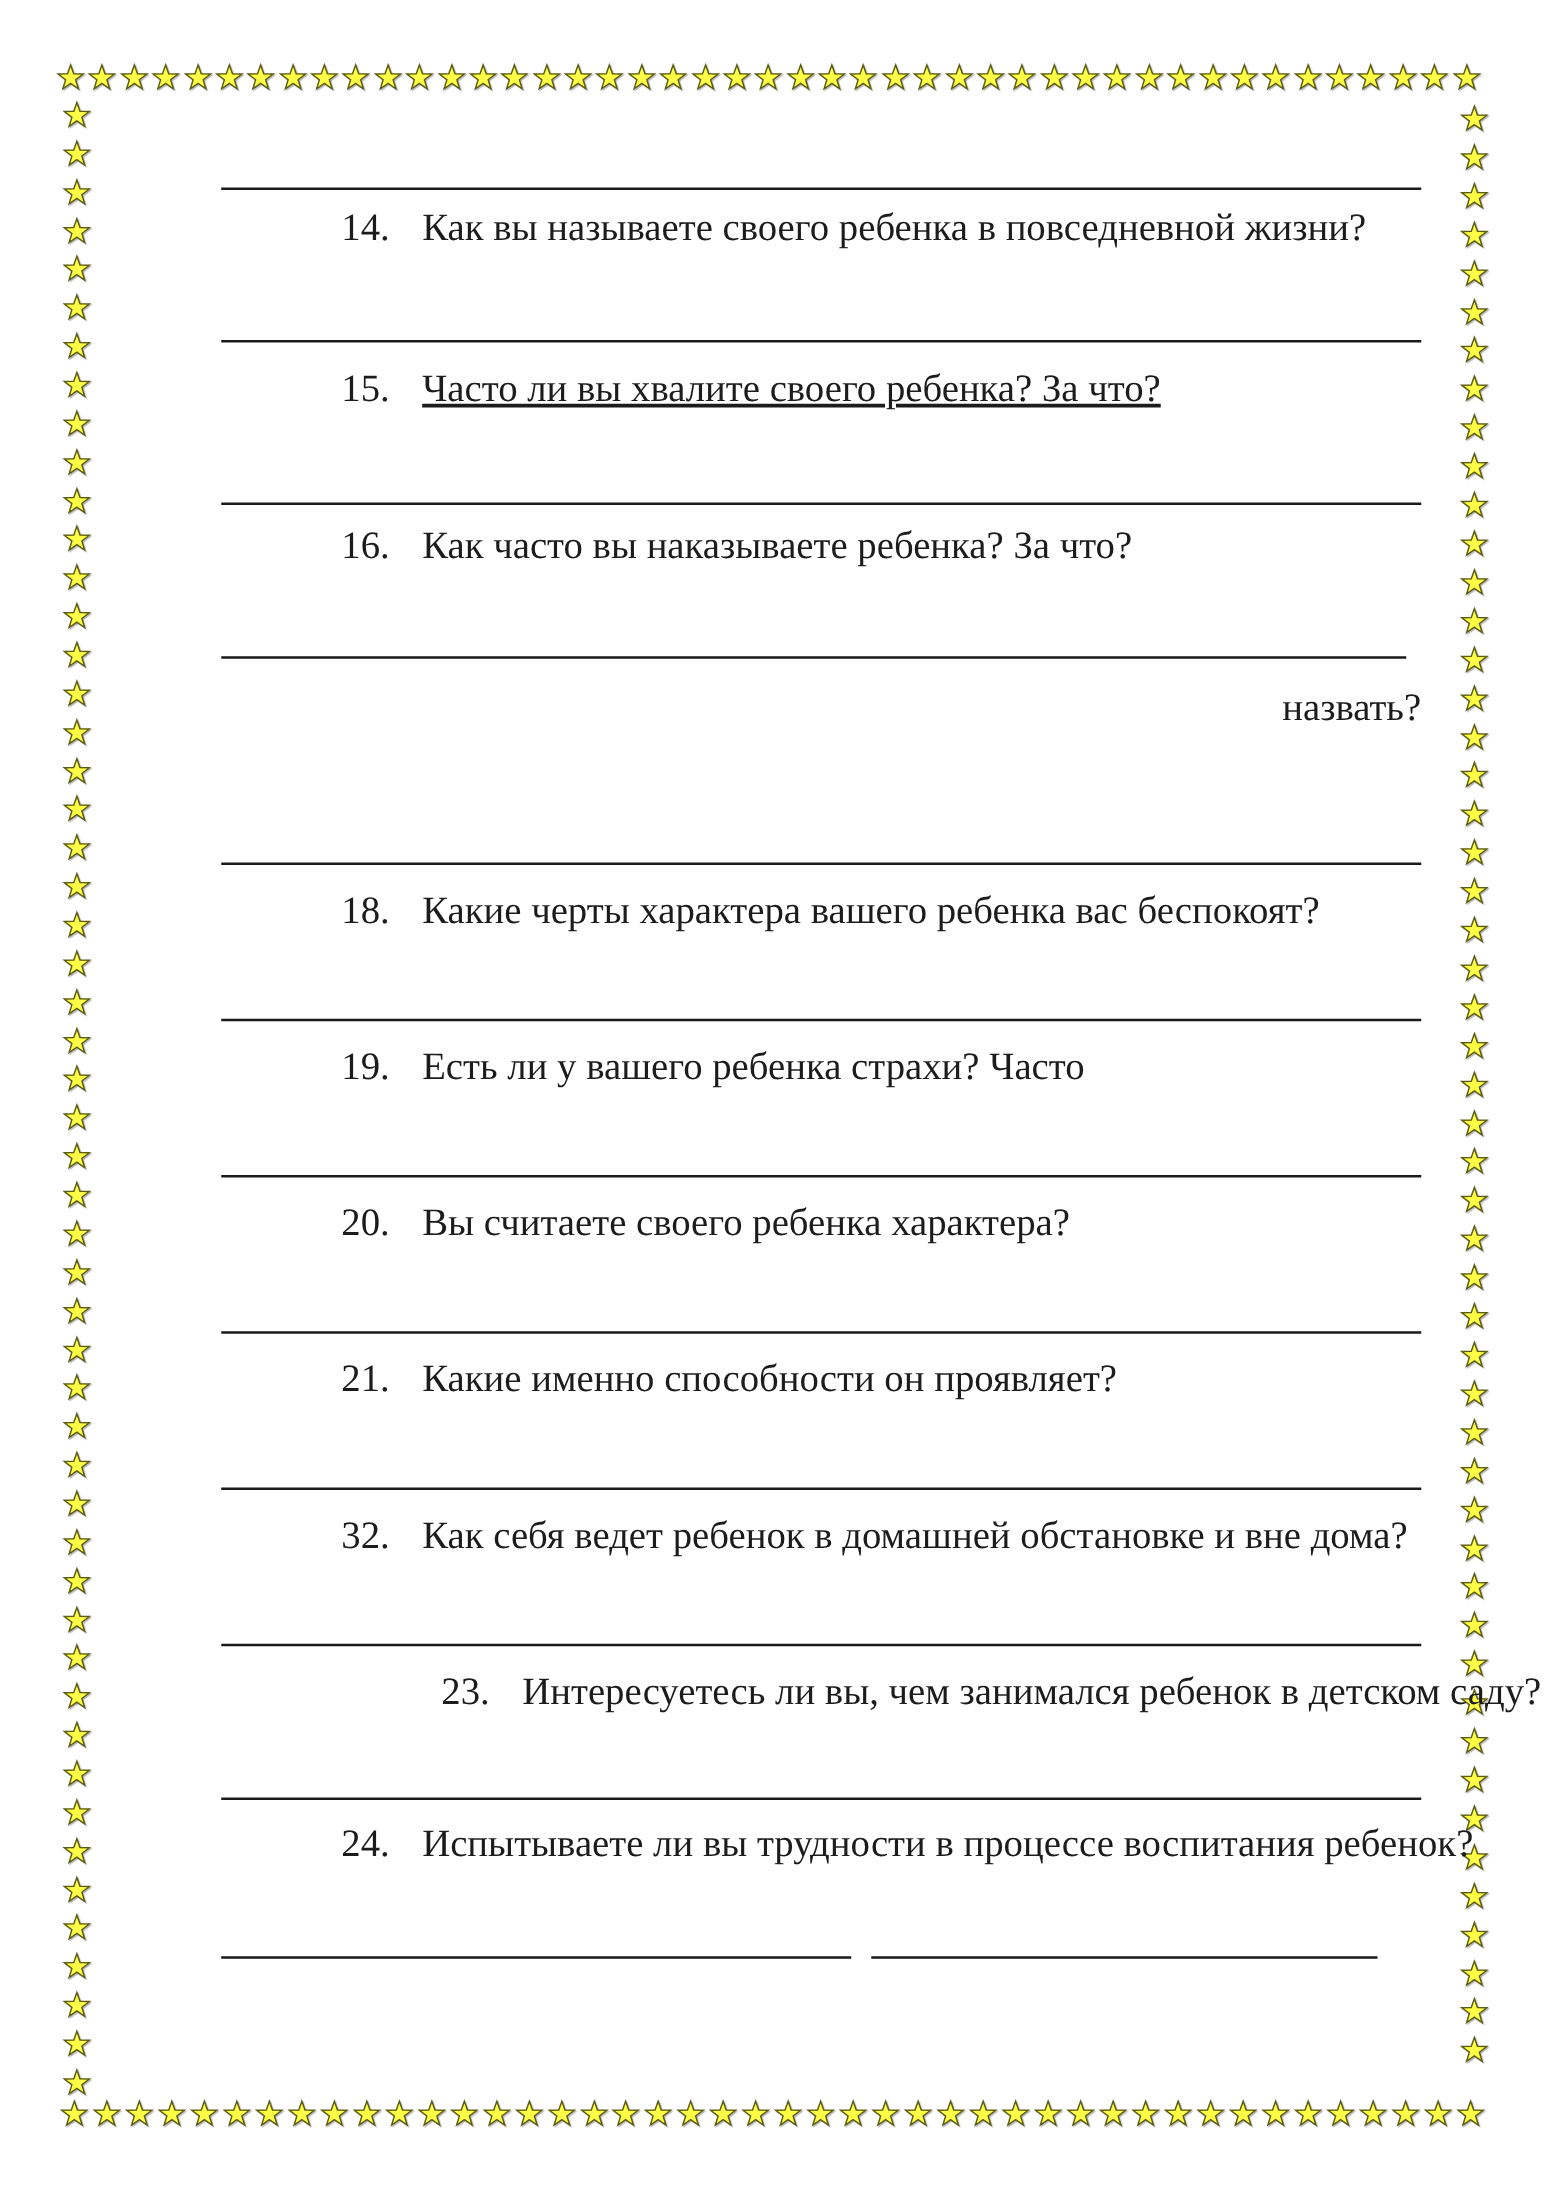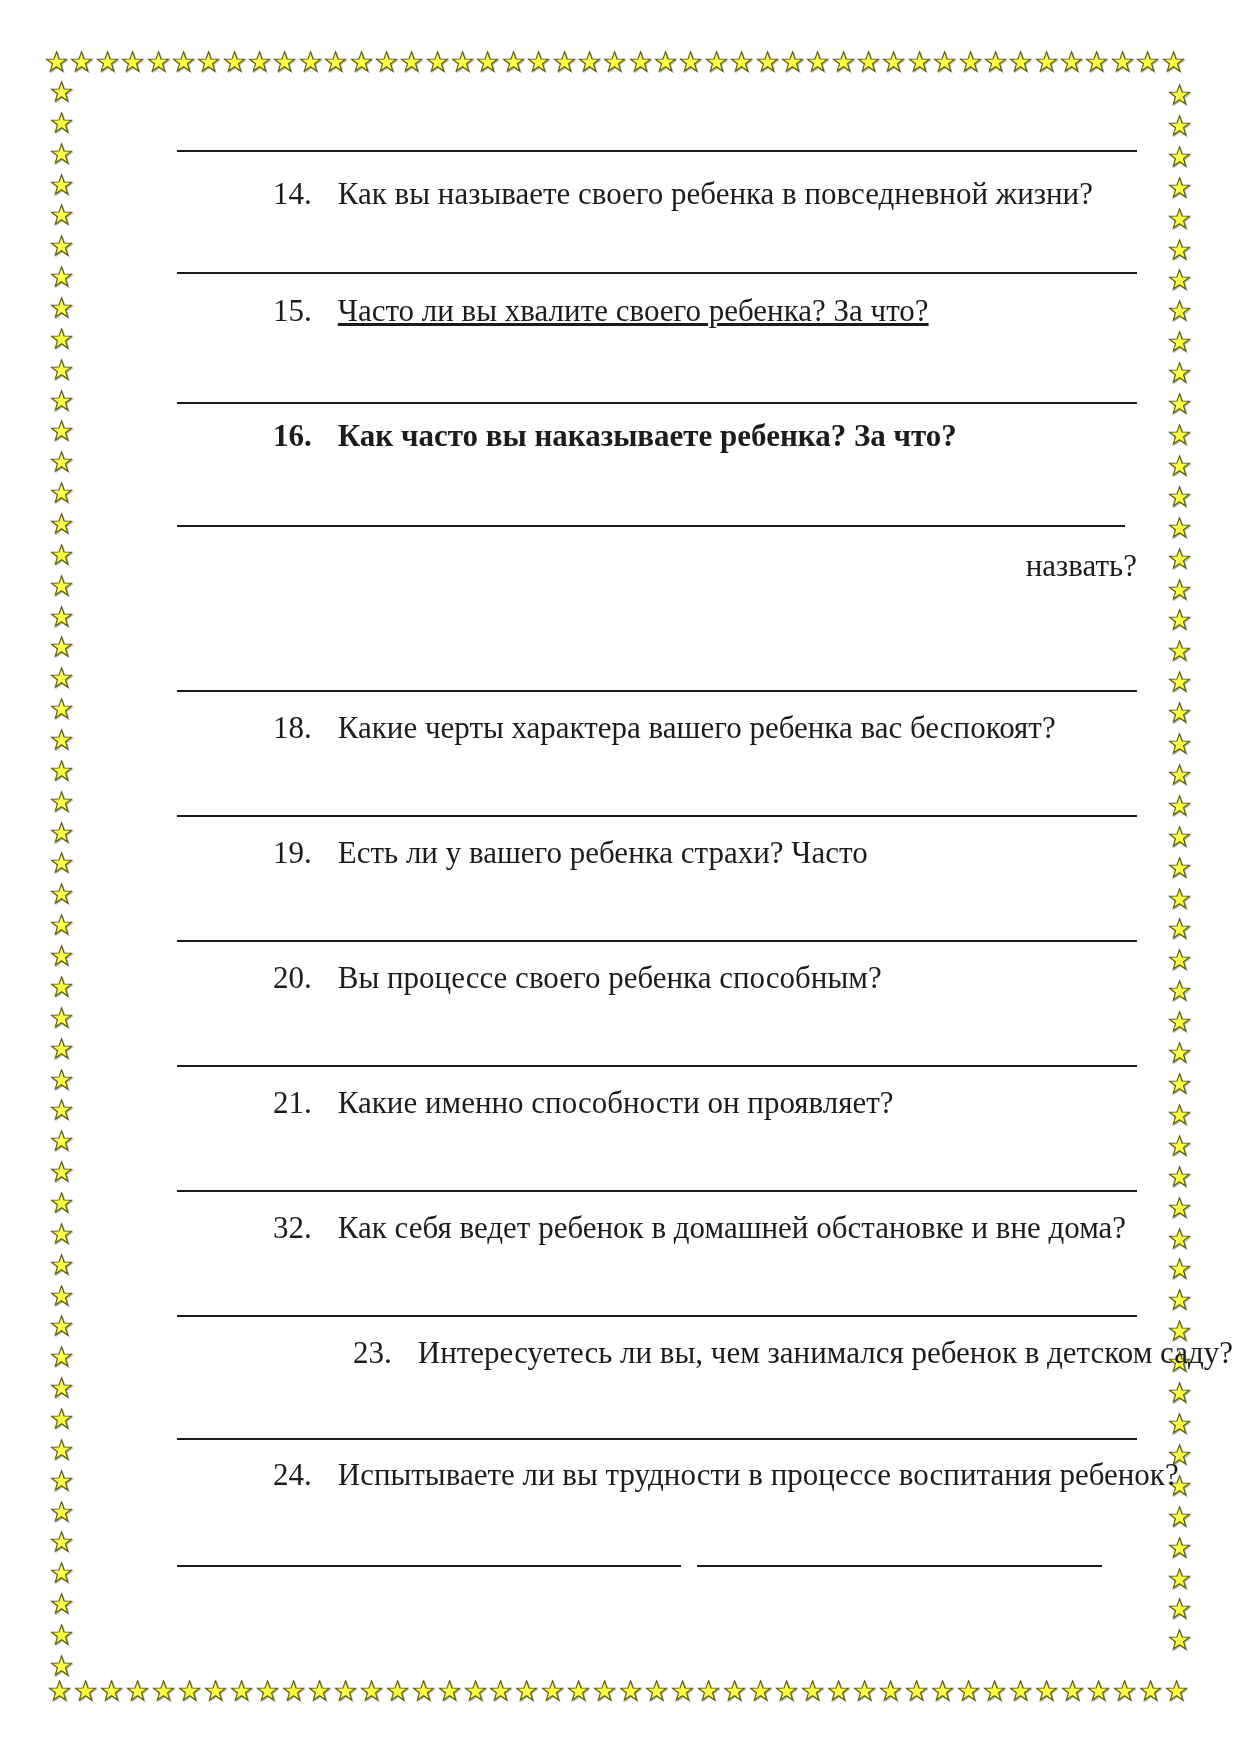--- a/index.html
+++ b/index.html
@@ -635,47 +635,47 @@
   </svg>
     <svg class="star" viewBox="0 0 24 24">
     <path d="M12 2 L14.59 9.44 L22.46 9.6 L16.18 14.36 L18.47 21.9 L12 17.4 L5.53 21.9 L7.82 14.36 L1.54 9.6 L9.41 9.44 Z" fill="#ffff45" stroke="#5c5c12" stroke-width="1.2"></path>
   </svg>
   </div>
 
 <div class="content">
 
   <div class="answer-line" style="top:150px;"></div>
 
-  <p class="question" style="top:173px;"><span class="q-num">14.</span><span class="q-text">Как вы называете своего ребенка в повседневной жизни?</span></p>
+  <p class="question" style="top:161px;"><span class="q-num">14.</span><span class="q-text">Как вы называете своего ребенка в повседневной жизни?</span></p>
 
   <div class="answer-line" style="top:272px;"></div>
 
   <p class="question" style="top:290px;text-decoration:underline;"><span class="q-num">15.</span><span class="q-text">Часто ли вы хвалите своего ребенка? За что?</span></p>
 
   <div class="answer-line" style="top:402px;"></div>
 
-  <p class="question" style="top:415px;font-weight:bold;"><span class="q-num">16.</span><span class="q-text">Как часто вы наказываете ребенка? За что?</span></p>
+  <p class="question" style="top:415px;"><span class="q-num">16.</span><span class="q-text">Как часто вы наказываете ребенка? За что?</span></p>
 
   <div class="answer-line short" style="top:525px;"></div>
 
   <div class="question q17" style="top:545px;">
     <div class="q17-line2">назвать?</div>
   </div>
 
   <div class="answer-line" style="top:690px;"></div>
 
   <p class="question" style="top:707px;"><span class="q-num">18.</span><span class="q-text">Какие черты характера вашего ребенка вас беспокоят?</span></p>
 
   <div class="answer-line" style="top:815px;"></div>
 
   <p class="question" style="top:832px;"><span class="q-num">19.</span><span class="q-text">Есть ли у вашего ребенка страхи? Часто</span></p>
 
   <div class="answer-line" style="top:940px;"></div>
 
-  <p class="question" style="top:957px;"><span class="q-num">20.</span><span class="q-text">Вы процессе своего ребенка способным?</span></p>
+  <p class="question" style="top:957px;"><span class="q-num">20.</span><span class="q-text">Вы считаете своего ребенка характера?</span></p>
 
   <div class="answer-line" style="top:1065px;"></div>
 
   <p class="question" style="top:1082px;"><span class="q-num">21.</span><span class="q-text">Какие именно способности он проявляет?</span></p>
 
   <div class="answer-line" style="top:1190px;"></div>
 
   <p class="question" style="top:1207px;"><span class="q-num">32.</span><span class="q-text">Как себя ведет ребенок в домашней обстановке и вне дома?</span></p>
 
   <div class="answer-line" style="top:1315px;"></div>

